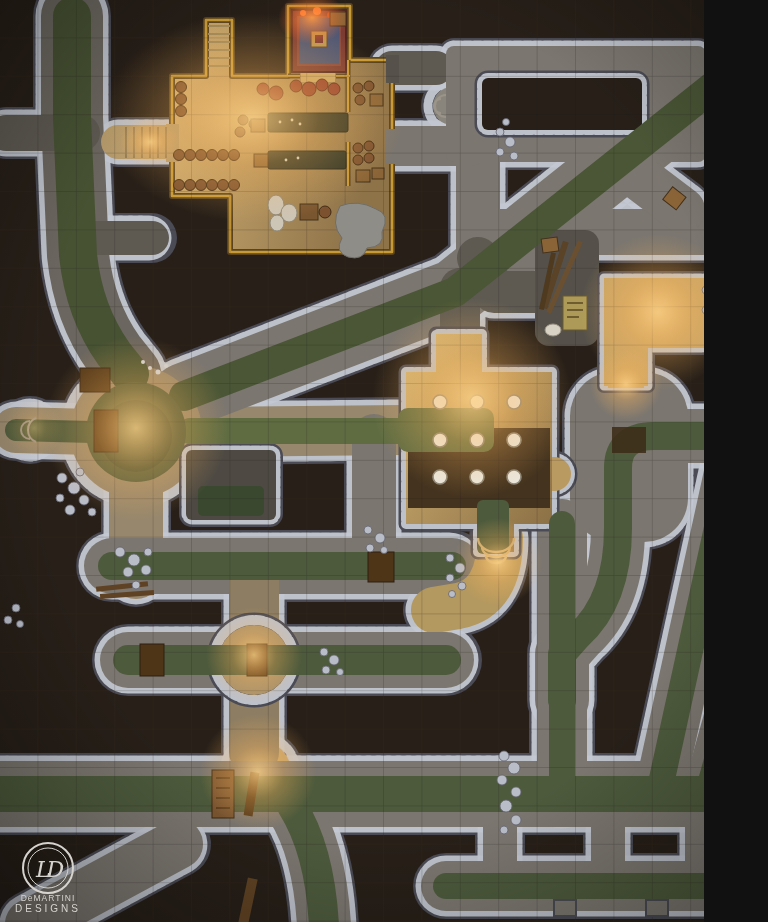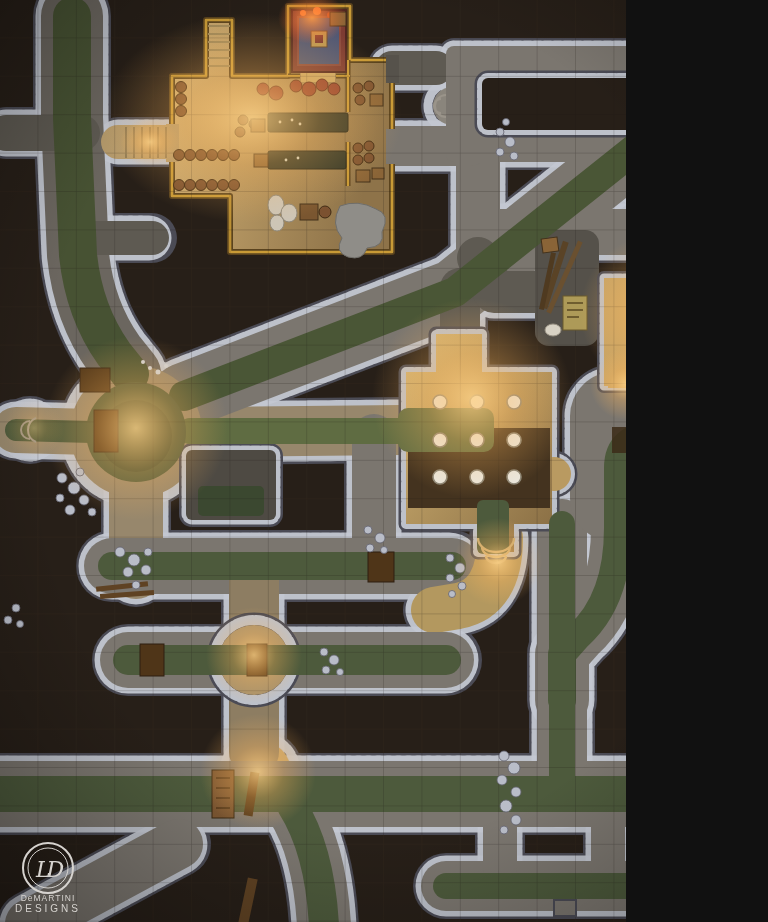--- a/index.html
+++ b/index.html
@@ -1,16 +1,16 @@
 <!DOCTYPE html>
 <html style="--bg: #271f18; --grid-line: #392c1f; --grid-dark: #191310; --stone: #7b766f; --stone-dark: #5e5a52; --stone-warm: #97876c; --wall-light: #c3c7d1; --wall-dark: #4b4b55; --water: #4d5a3c; --water-dark: #3b4830; --water-bright: #5f6c42; --lit-floor: #c6a365; --lit-bright: #e7c27a; --wood-wall: #c89a36; --wood-wall-dark: #5a431e; --wood: #7a5531; --wood-dark: #4f3518; --table: #2c3326; --barrel: #7b5130; --crate: #8a6437; --rug-red: #7c3b32; --rug-blue: #4e5674; --rug-gold: #bd9752; --sack: #cdc5b6; --pillar: #e9e7df; --rubble: #b9bdc8; --rubble-dark: #62626e; --glow: #ffc46a; --ember: #ff7a33; --dim-room: #55514a; --logo-ink: #d6d3cf;"><head>
 <meta charset="utf-8">
 <style>
   html,body{margin:0;padding:0;background:#111}
-  #stage{width:626px;height:922px;position:relative;overflow:hidden;font-family:"Liberation Sans",sans-serif}
+  #stage{width:704px;height:922px;position:relative;overflow:hidden;font-family:"Liberation Sans",sans-serif}
   svg{display:block}
   .wo{fill:none;stroke:var(--wall-dark);stroke-linejoin:round;stroke-linecap:round}
   .wi{fill:none;stroke:var(--wall-light);stroke-linejoin:round;stroke-linecap:round;stroke-dasharray:7 3;opacity:.95}
   .fl{fill:none;stroke:var(--stone);stroke-linejoin:round;stroke-linecap:round}
   .flw{fill:none;stroke:var(--stone-warm);stroke-linejoin:round;stroke-linecap:round}
   .ch{fill:none;stroke:var(--water);stroke-linejoin:round;stroke-linecap:round}
   .logo-text{fill:var(--logo-ink);text-anchor:middle;font-family:"Liberation Sans",sans-serif}
 </style>
 </head>
 <body>

